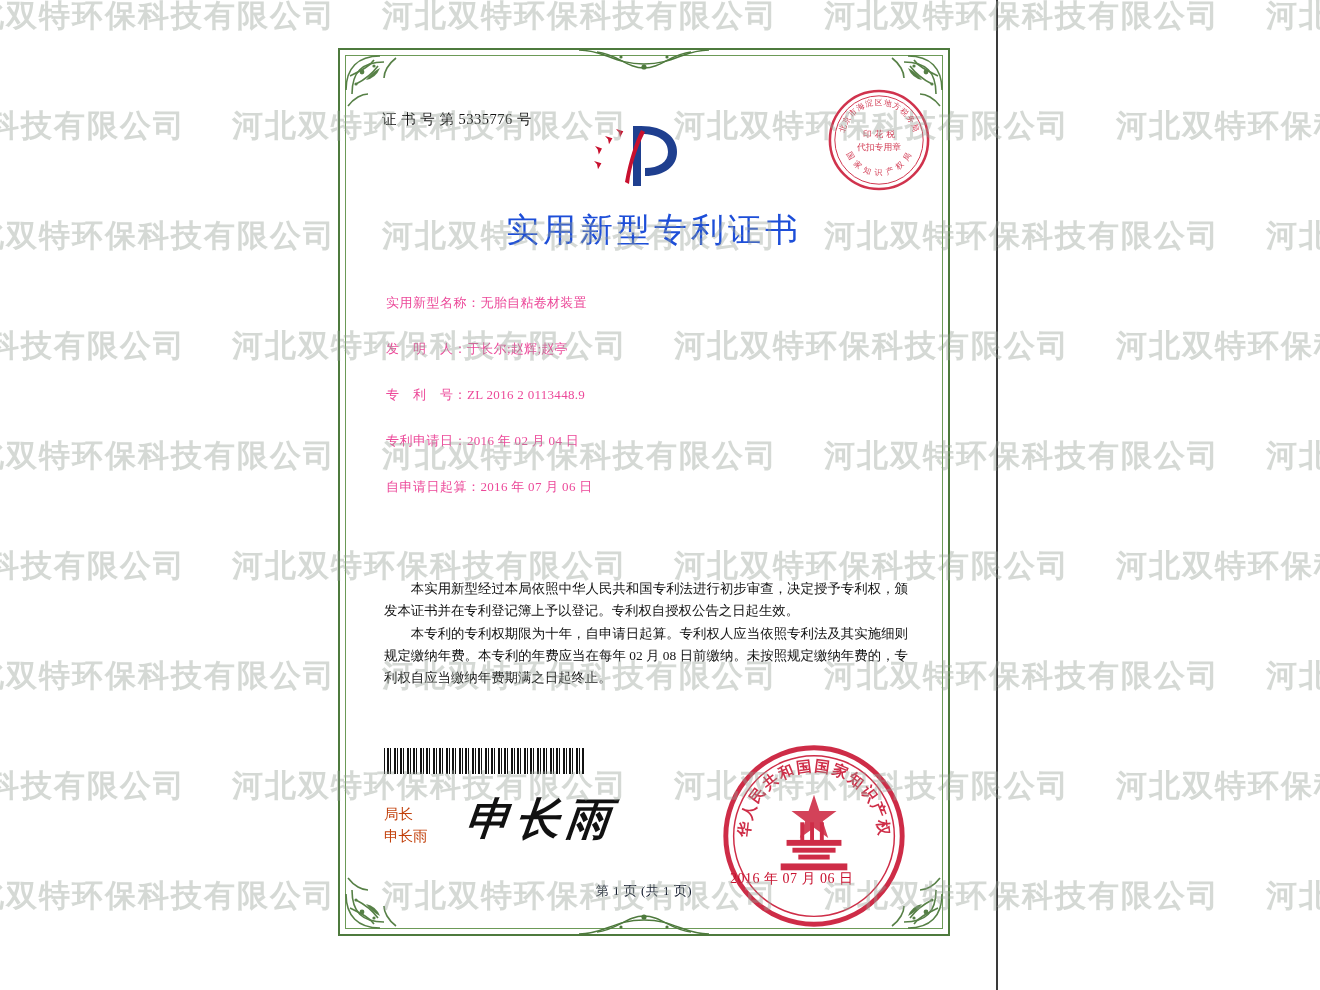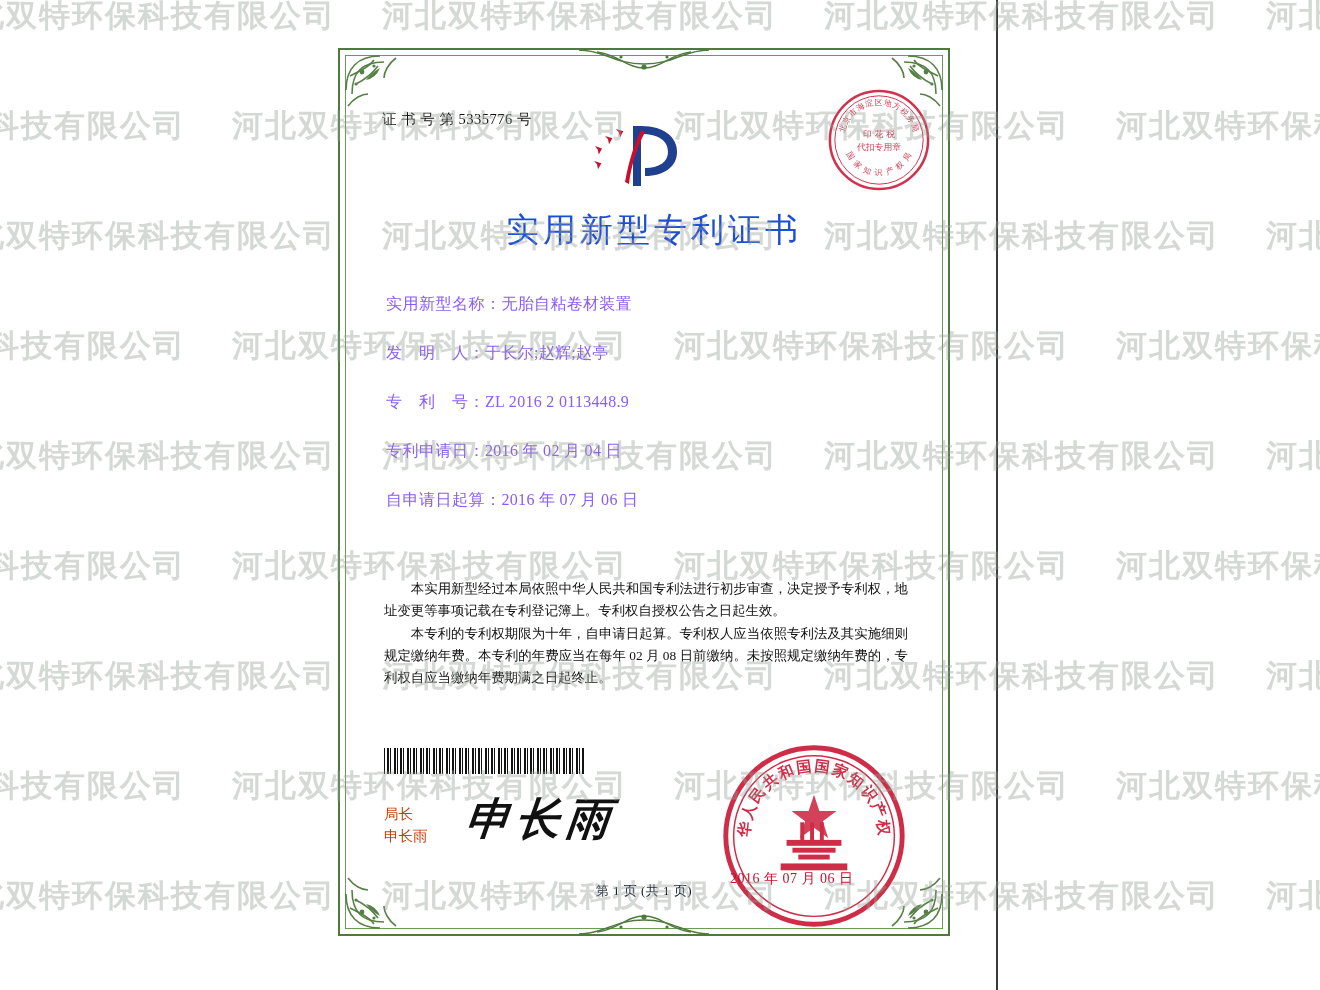--- a/index.html
+++ b/index.html
@@ -137,24 +137,24 @@
     margin-left: 20px;
   }
 
   .fields {
     position: absolute;
     left: 48px;
     top: 248px;
     width: 520px;
   }
   .field {
-    font-size: 16px;
+    font-size: 13px;
     line-height: 1;
     margin-bottom: 33px;
-    color: #8b5cf6;
+    color: #ec4899;
     white-space: nowrap;
   }
   .field .label { letter-spacing: 0.5px; }
   .field .value { letter-spacing: 0.3px; }
 
   .body-text {
     position: absolute;
     left: 46px;
     top: 530px;
     width: 524px;
@@ -369,21 +369,21 @@
       </div>
       <div class="field">
         <span class="label">专利申请日：</span><span class="value">2016 年 02 月 04 日</span>
       </div>
       <div class="field">
         <span class="label">自申请日起算：</span><span class="value">2016 年 07 月 06 日</span>
       </div>
     </div>
 
     <div class="body-text">
-      <p>本实用新型经过本局依照中华人民共和国专利法进行初步审查，决定授予专利权，地址变更等事项记载在专利登记簿上。专利权自授权公告之日起生效。</p>
+      <p>本实用新型经过本局依照中华人民共和国专利法进行初步审查，决定授予专利权，颁发本证书并在专利登记簿上予以登记。专利权自授权公告之日起生效。</p>
       <p>本专利的专利权期限为十年，自申请日起算。专利权人应当依照专利法及其实施细则规定缴纳年费。本专利的年费应当在每年 02 月 08 日前缴纳。未按照规定缴纳年费的，专利权自应当缴纳年费期满之日起终止。</p>
     </div>
 
     <div class="barcode"></div>
 
     <div class="signature-block">
       <div>局长</div>
       <div>申长雨</div>
     </div>
     <div class="hand-signature">申长雨</div>

